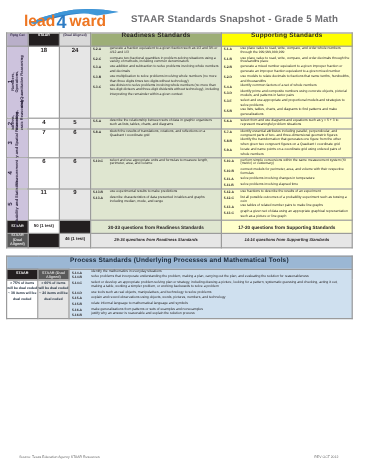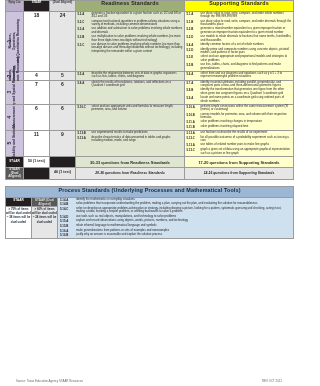--- a/index.html
+++ b/index.html
@@ -136,20 +136,32 @@
     display:flex;justify-content:space-between;
     padding:0 16px;box-sizing:border-box;
     font-size:2.9px;color:#6a6a6a;
   }
 </style>
 </head>
 <body>
 
 <div class="page">
 
+  <div class="hdr">
+    <div class="logo">
+      <svg width="86" height="20" viewBox="0 0 86 20">
+        <path d="M6 14 Q40 -3 80 5 Q44 3 10 15 Z" fill="#2e7cc4"></path>
+        <path d="M6 14 Q40 -3 80 5 Q70 7 62 8 Q40 2 10 15 Z" fill="#3f97d8"></path>
+        <text x="1" y="17" font-family="Liberation Sans, sans-serif" font-size="13" font-weight="bold" fill="#ee7622">lead</text>
+        <text x="28" y="18" font-family="Liberation Sans, sans-serif" font-size="15" font-weight="bold" fill="#2e7cc4">4</text>
+        <text x="39" y="17" font-family="Liberation Sans, sans-serif" font-size="13" font-weight="bold" fill="#ee7622">ward</text>
+      </svg>
+    </div>
+    <div class="doc-title">STAAR Standards Snapshot - Grade 5 Math</div>
+  </div>
 
   <div class="tblwrap">
     <table class="main">
       <colgroup>
         <col style="width:18px">
           <col style="width:26px">
           <col style="width:26px">
         <col style="width:109px">
           <col style="width:109px">
       </colgroup>

